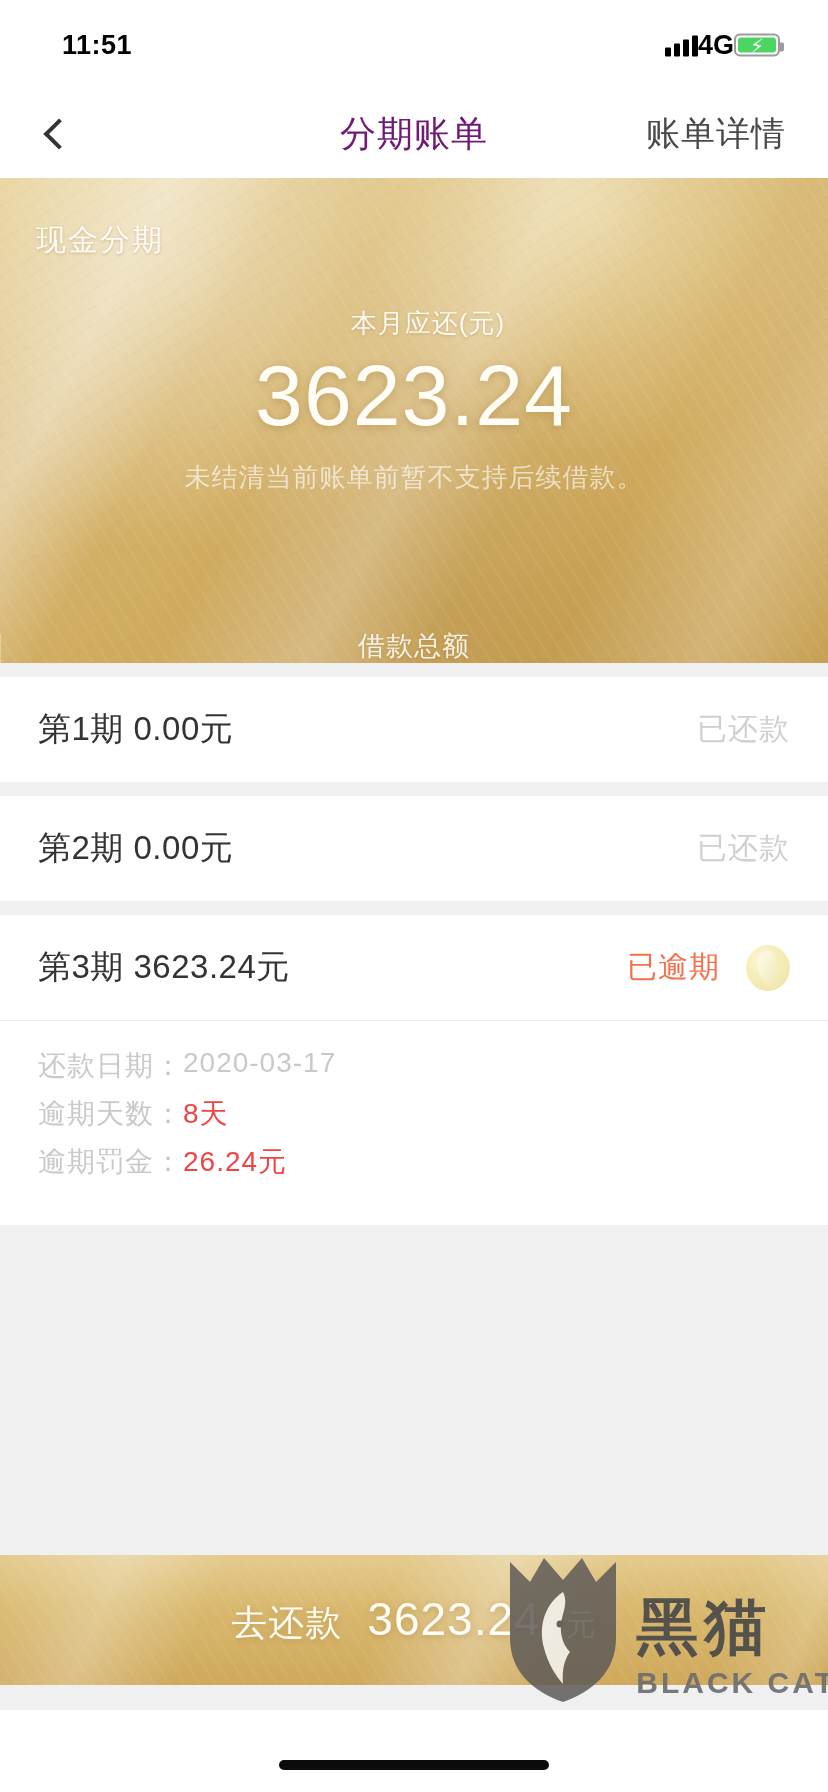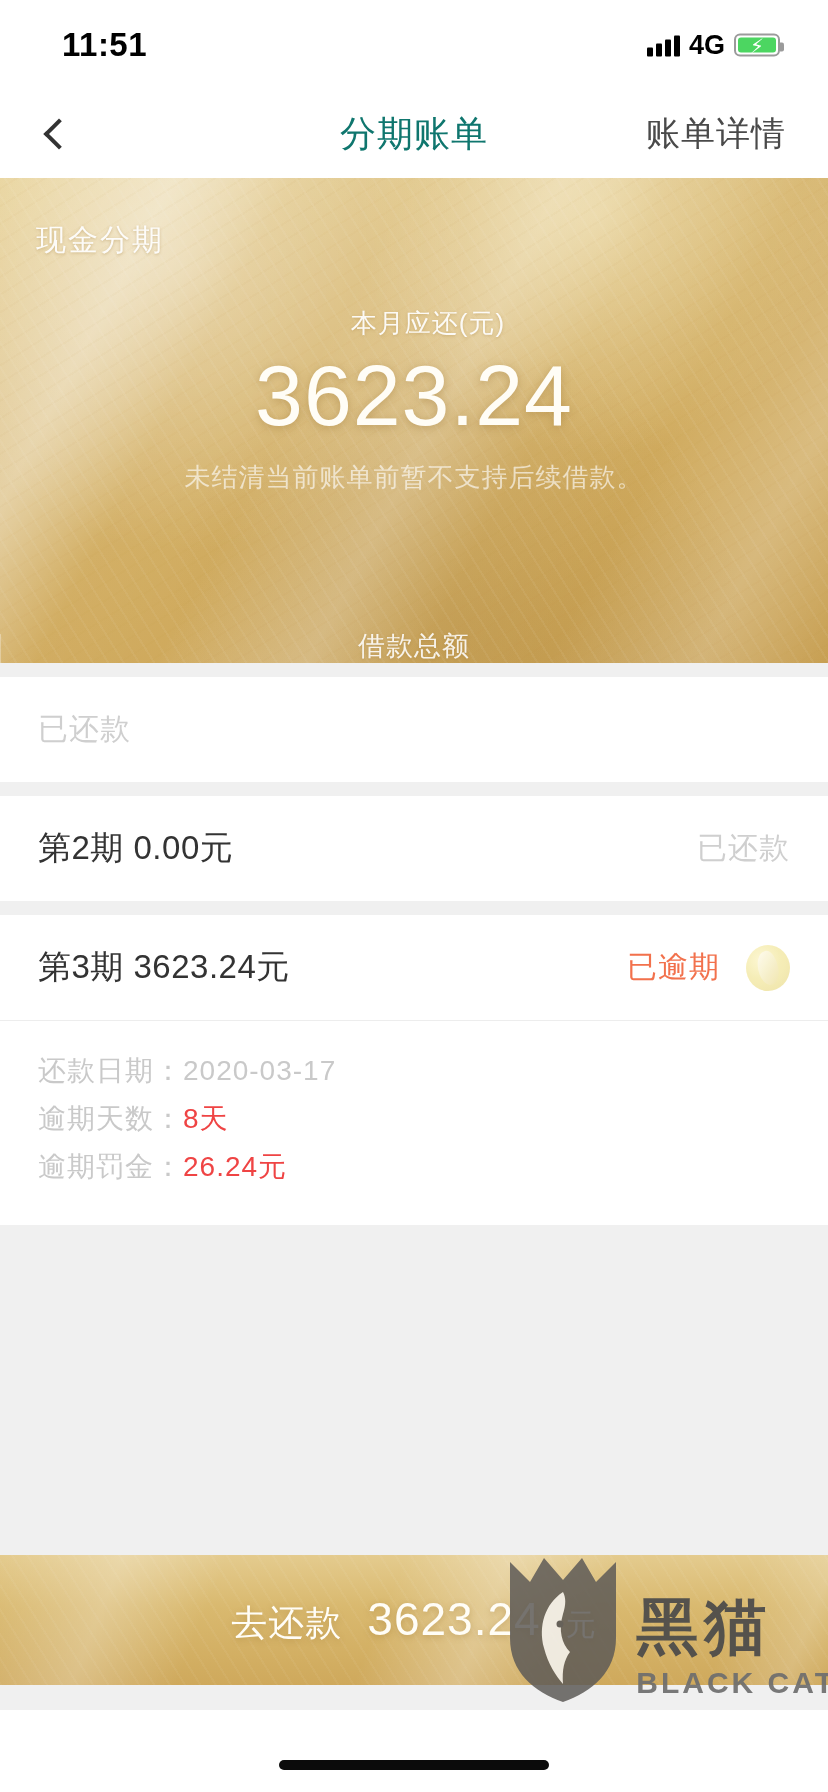--- a/index.html
+++ b/index.html
@@ -11,25 +11,25 @@
     -webkit-font-smoothing:antialiased;
   }
 
   
   .statusbar{
     height:90px; background:#ffffff; position:relative;
     display:flex; align-items:center;
   }
   .sb-time{
     position:absolute; left:62px; top:50%; transform:translateY(-50%);
-    font-size:33px; font-weight:bold; color:#000; letter-spacing:0.5px;
+    font-size:27px; font-weight:bold; color:#000; letter-spacing:0.5px;
   }
   .sb-right{
     position:absolute; right:48px; top:50%; transform:translateY(-50%);
-    display:flex; align-items:center; gap:9px;
+    display:flex; align-items:center; 
   }
   .sig{ display:flex; align-items:flex-end; gap:3px; height:22px; }
   .sig i{ display:block; width:6px; background:#000; border-radius:1px; }
   .sig i:nth-child(1){ height:9px; }
   .sig i:nth-child(2){ height:13px; }
   .sig i:nth-child(3){ height:17px; }
   .sig i:nth-child(4){ height:21px; }
   .net{ font-size:27px; font-weight:bold; color:#000; letter-spacing:0; }
   .batt{
     width:46px; height:23px; border:2px solid #9b9b9b; border-radius:6px;
@@ -51,21 +51,21 @@
     display:flex; align-items:center; justify-content:center;
   }
   .nav-back{
     position:absolute; left:40px; top:0; bottom:0; width:90px;
     display:flex; align-items:center; justify-content:flex-start;
   }
   .chev{
     width:22px; height:22px; border-left:4px solid #333; border-bottom:4px solid #333;
     transform:rotate(45deg); display:block; margin-left:8px;
   }
-  .nav-title{ font-size:36px; color:#0f766e; letter-spacing:1px; }
+  .nav-title{ font-size:36px; color:#701a75; letter-spacing:1px; }
   .nav-right{
     position:absolute; right:42px; top:50%; transform:translateY(-50%);
     font-size:34px; color:#4a4a4a; letter-spacing:1px;
   }
 
   
   .banner{
     position:relative; height:485px; overflow:hidden;
     background:
       linear-gradient(118deg, rgba(255,255,255,.00) 0%, rgba(255,255,255,.38) 16%, rgba(255,255,255,.02) 27%,
@@ -140,21 +140,21 @@
     background:radial-gradient(circle at 35% 32%, #fdf6cf 0%, #f5ecb0 45%, #ece0a0 100%);
     position:relative; opacity:.9;
   }
   .seal::before{
     content:""; position:absolute; left:12px; top:6px; width:20px; height:34px;
     background:linear-gradient(140deg,#fffdef 0%, #efe3a6 100%);
     border-radius:60% 40% 55% 45%; transform:rotate(-18deg);
   }
   .divider{ height:1px; background:#ededed; margin:0 0 0 0; }
   .details{ padding:26px 38px 34px 38px; }
-  .drow{ display:flex; align-items:center; height:48px; }
+  .drow{ display:flex; align-items:flex-start; height:48px; }
   .dlabel{ font-size:28px; color:#c9c9c9; letter-spacing:1px; }
   .dvalue{ font-size:28px; color:#c9c9c9; letter-spacing:1px; }
   .dvalue.red{ color:#ef4444; }
 
   .filler{ background:#f0f0f0; height:330px; }
 
   
   .paybar{
     position:relative; height:130px; overflow:hidden;
     display:flex; align-items:center; justify-content:center;
@@ -247,20 +247,21 @@
     </div>
   </div>
 </div>
 
 <div class="list">
 
   <div class="gap"></div>
 
   <div class="card">
     <div class="row">
+      <span class="title">第1期 0.00元</span>
       <span class="right">
         <span class="status-paid">已还款</span>
       </span>
     </div>
   </div>
 
   <div class="gap"></div>
 
   <div class="card">
     <div class="row">

